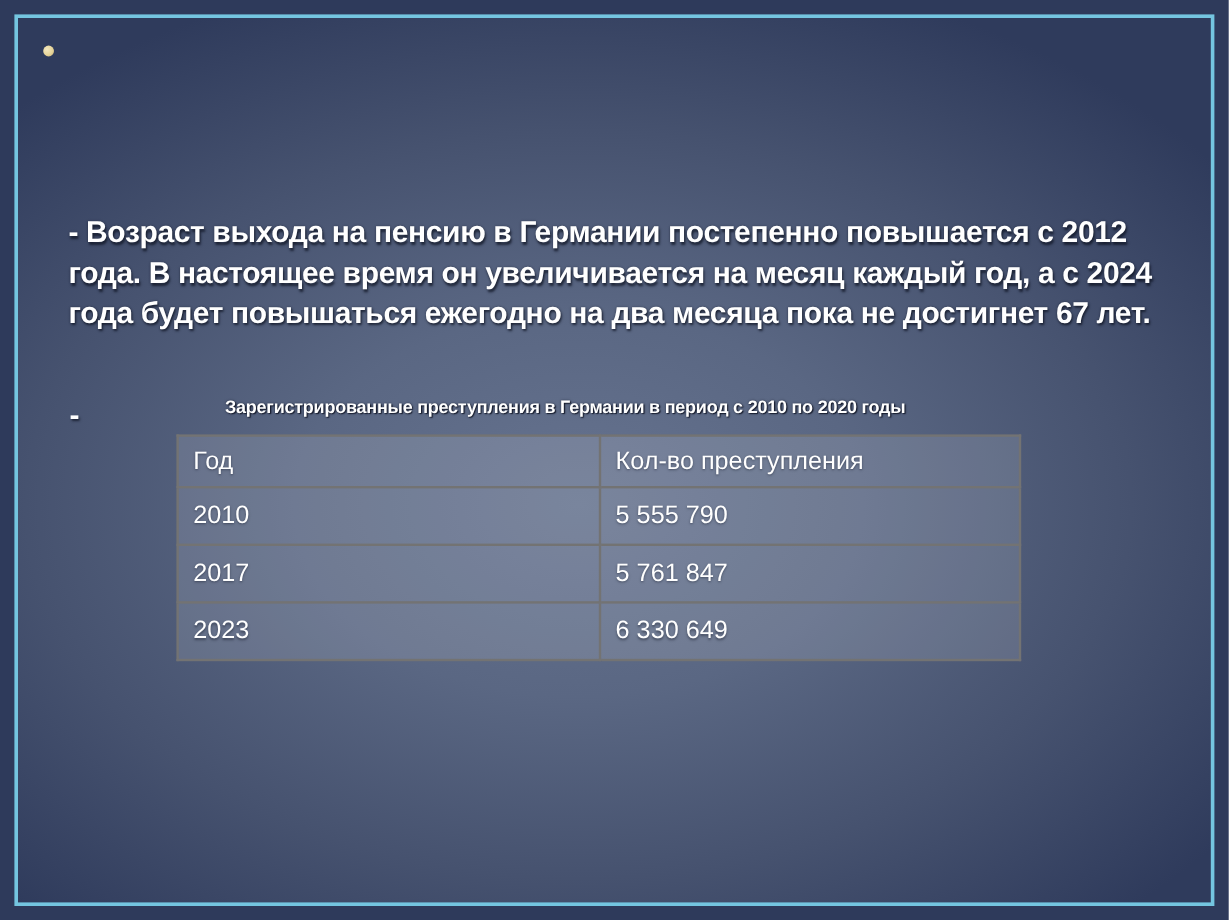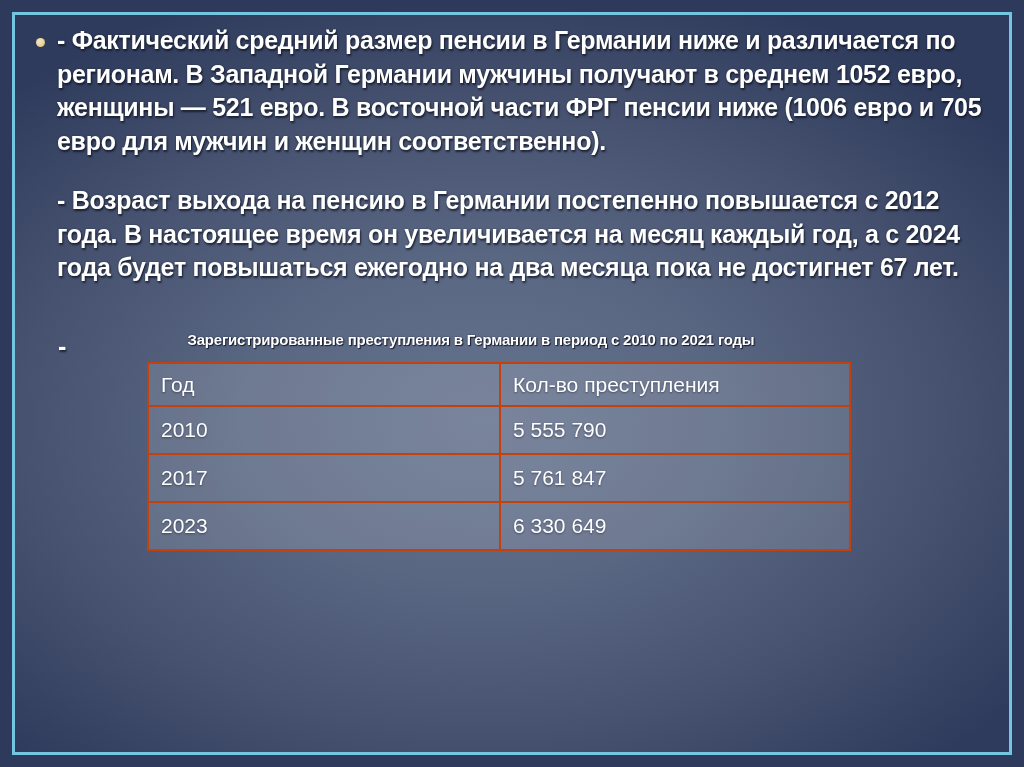--- a/index.html
+++ b/index.html
@@ -42,21 +42,21 @@
     position: absolute;
     left: 57px;
     white-space: pre;
     font-size: 25px;
     font-weight: bold;
     letter-spacing: -0.3px;
     line-height: 33.6px;
     text-shadow: 1px 2px 2px rgba(15, 20, 35, 0.75), 0 0 2px rgba(15,20,35,0.45);
   }
   .para1 { top: 24px; }
-  .para2 { top: 184px; }
+  .para2 { top: 178px; }
   .dash-bullet {
     position: absolute;
     left: 58px; top: 330px;
     font-size: 25px;
     font-weight: bold;
     line-height: 33.6px;
     text-shadow: 1px 2px 2px rgba(15, 20, 35, 0.75);
   }
   .table-title {
     position: absolute;
@@ -72,21 +72,21 @@
   table.crime-table {
     position: absolute;
     left: 147px; top: 362px;
     border-collapse: collapse;
     table-layout: fixed;
     width: 702px;
   }
   .crime-table col.c1 { width: 352px; }
   .crime-table col.c2 { width: 350px; }
   .crime-table th, .crime-table td {
-    border: 2px solid #c2410c;
+    border: 2px solid #737373;
     background: rgba(255, 255, 255, 0.13);
     font-size: 21px;
     font-weight: normal;
     text-align: left;
     vertical-align: middle;
     padding: 0 0 0 12px;
     color: #ffffff;
     text-shadow: 0 1px 2px rgba(20, 25, 40, 0.5);
   }
   .crime-table th { height: 41px; }
@@ -94,32 +94,28 @@
 </style>
 </head>
 <body>
 
 <div class="slide">
   <div class="inner-bg"></div>
   <div class="frame"></div>
 
   <span class="bullet-dot"></span>
 
-  <div class="para para1">- Фактический средний размер пенсии в Германии ниже и различается по
-регионам. В Западной Германии мужчины получают в среднем 1052 евро,
-женщины — 521 евро. В восточной части ФРГ пенсии ниже (1006 евро и 705
-евро для мужчин и женщин соответственно).</div>
 
   <div class="para para2">- Возраст выхода на пенсию в Германии постепенно повышается с 2012
 года. В настоящее время он увеличивается на месяц каждый год, а с 2024
 года будет повышаться ежегодно на два месяца пока не достигнет 67 лет.</div>
 
   <div class="dash-bullet">-</div>
 
-  <div class="table-title">Зарегистрированные преступления в Германии в период с 2010 по 2021 годы</div>
+  <div class="table-title">Зарегистрированные преступления в Германии в период с 2010 по 2020 годы</div>
 
   <table class="crime-table">
     <colgroup>
         <col class="c1">
         <col class="c2">
       </colgroup>
     <thead>
       <tr>
         <th>Год</th>
         <th>Кол-во преступления</th>

